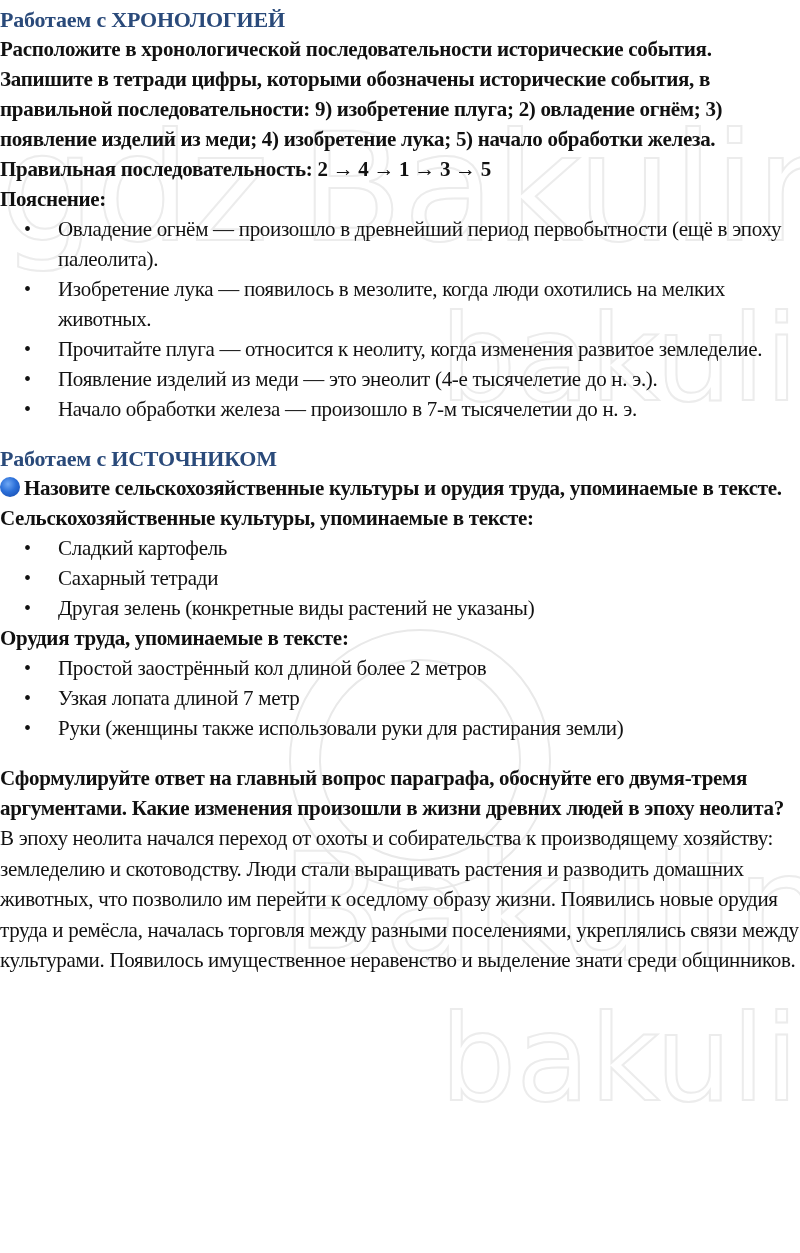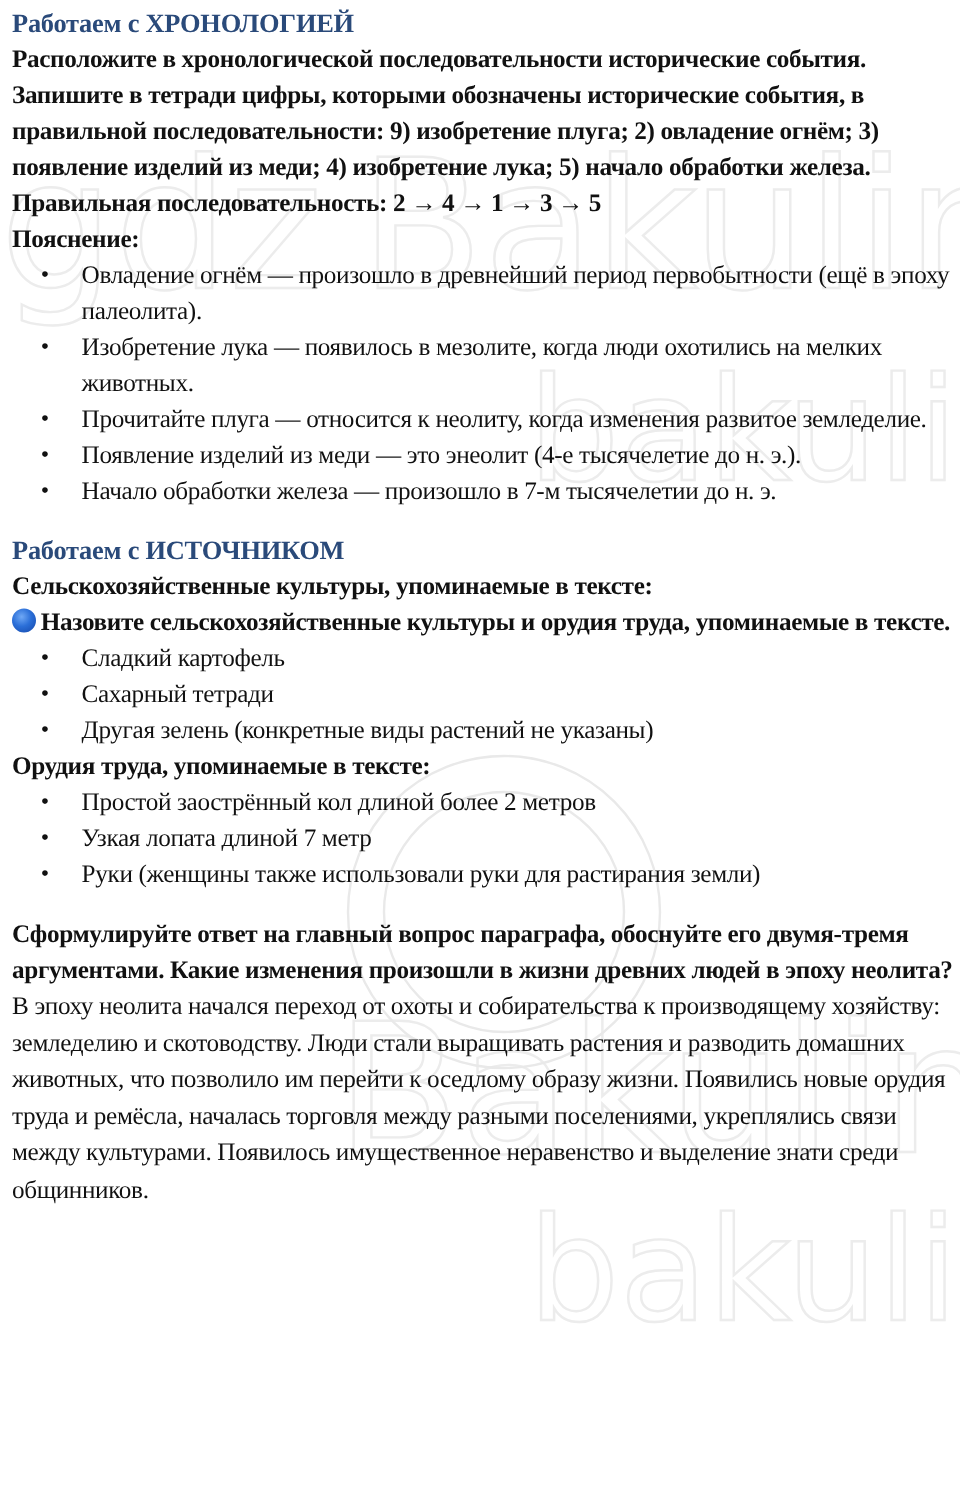--- a/index.html
+++ b/index.html
@@ -1,21 +1,21 @@
 <!DOCTYPE html>
 <html><head>
 <meta charset="utf-8">
 <style>
   html, body { margin:0; padding:0; background:#ffffff; }
   body {
     width:800px; height:1253px; overflow:hidden; position:relative;
     font-family: "Liberation Serif", "DejaVu Serif", serif;
     color:#111111;
   }
-  .page { position:relative; padding:6px 0 0 10px; z-index:1; }
+  .page { position:relative; padding:6px 0 0 0; z-index:1; }
   .watermark {
     position:absolute; left:0; top:0; width:800px; height:1253px; z-index:0;
     pointer-events:none;
   }
   .h-section {
     font-weight:bold; font-size:22px; color:#2a4a7a; line-height:28px;
     margin:0; letter-spacing:-0.2px;
   }
   .q {
     font-weight:bold; font-size:21px; line-height:30px; margin:0; letter-spacing:-0.3px;
@@ -65,23 +65,23 @@
     <li><span class="dot">•</span><b>Овладение огнём</b><span> — произошло в древнейший период первобытности (ещё в эпоху палеолита).</span></li>
     <li><span class="dot">•</span><b>Изобретение лука</b><span> — появилось в мезолите, когда люди охотились на мелких животных.</span></li>
     <li><span class="dot">•</span><b>Прочитайте плуга</b><span> — относится к неолиту, когда изменения развитое земледелие.</span></li>
     <li><span class="dot">•</span><b>Появление изделий из меди</b><span> — это энеолит (4-е тысячелетие до н. э.).</span></li>
     <li><span class="dot">•</span><b>Начало обработки железа</b><span> — произошло в 7-м тысячелетии до н. э.</span></li>
   </ul>
 
   <div class="gap"></div>
 
   <h2 class="h-section">Работаем с ИСТОЧНИКОМ</h2>
+  <p class="q"><span class="blue-dot"></span><span>Назовите сельскохозяйственные культуры и орудия труда, упоминаемые в тексте.</span></p>
+
   <p class="q">Сельскохозяйственные культуры, упоминаемые в тексте:</p>
-
-  <p class="q"><span class="blue-dot"></span><span>Назовите сельскохозяйственные культуры и орудия труда, упоминаемые в тексте.</span></p>
   <ul class="bl">
     <li><span class="dot">•</span><span>Сладкий картофель</span></li>
     <li><span class="dot">•</span><span>Сахарный тетради</span></li>
     <li><span class="dot">•</span><span>Другая зелень (конкретные виды растений не указаны)</span></li>
   </ul>
 
   <p class="q">Орудия труда, упоминаемые в тексте:</p>
   <ul class="bl">
     <li><span class="dot">•</span><span>Простой заострённый кол длиной более 2 метров</span></li>
     <li><span class="dot">•</span><span>Узкая лопата длиной 7 метр</span></li>

